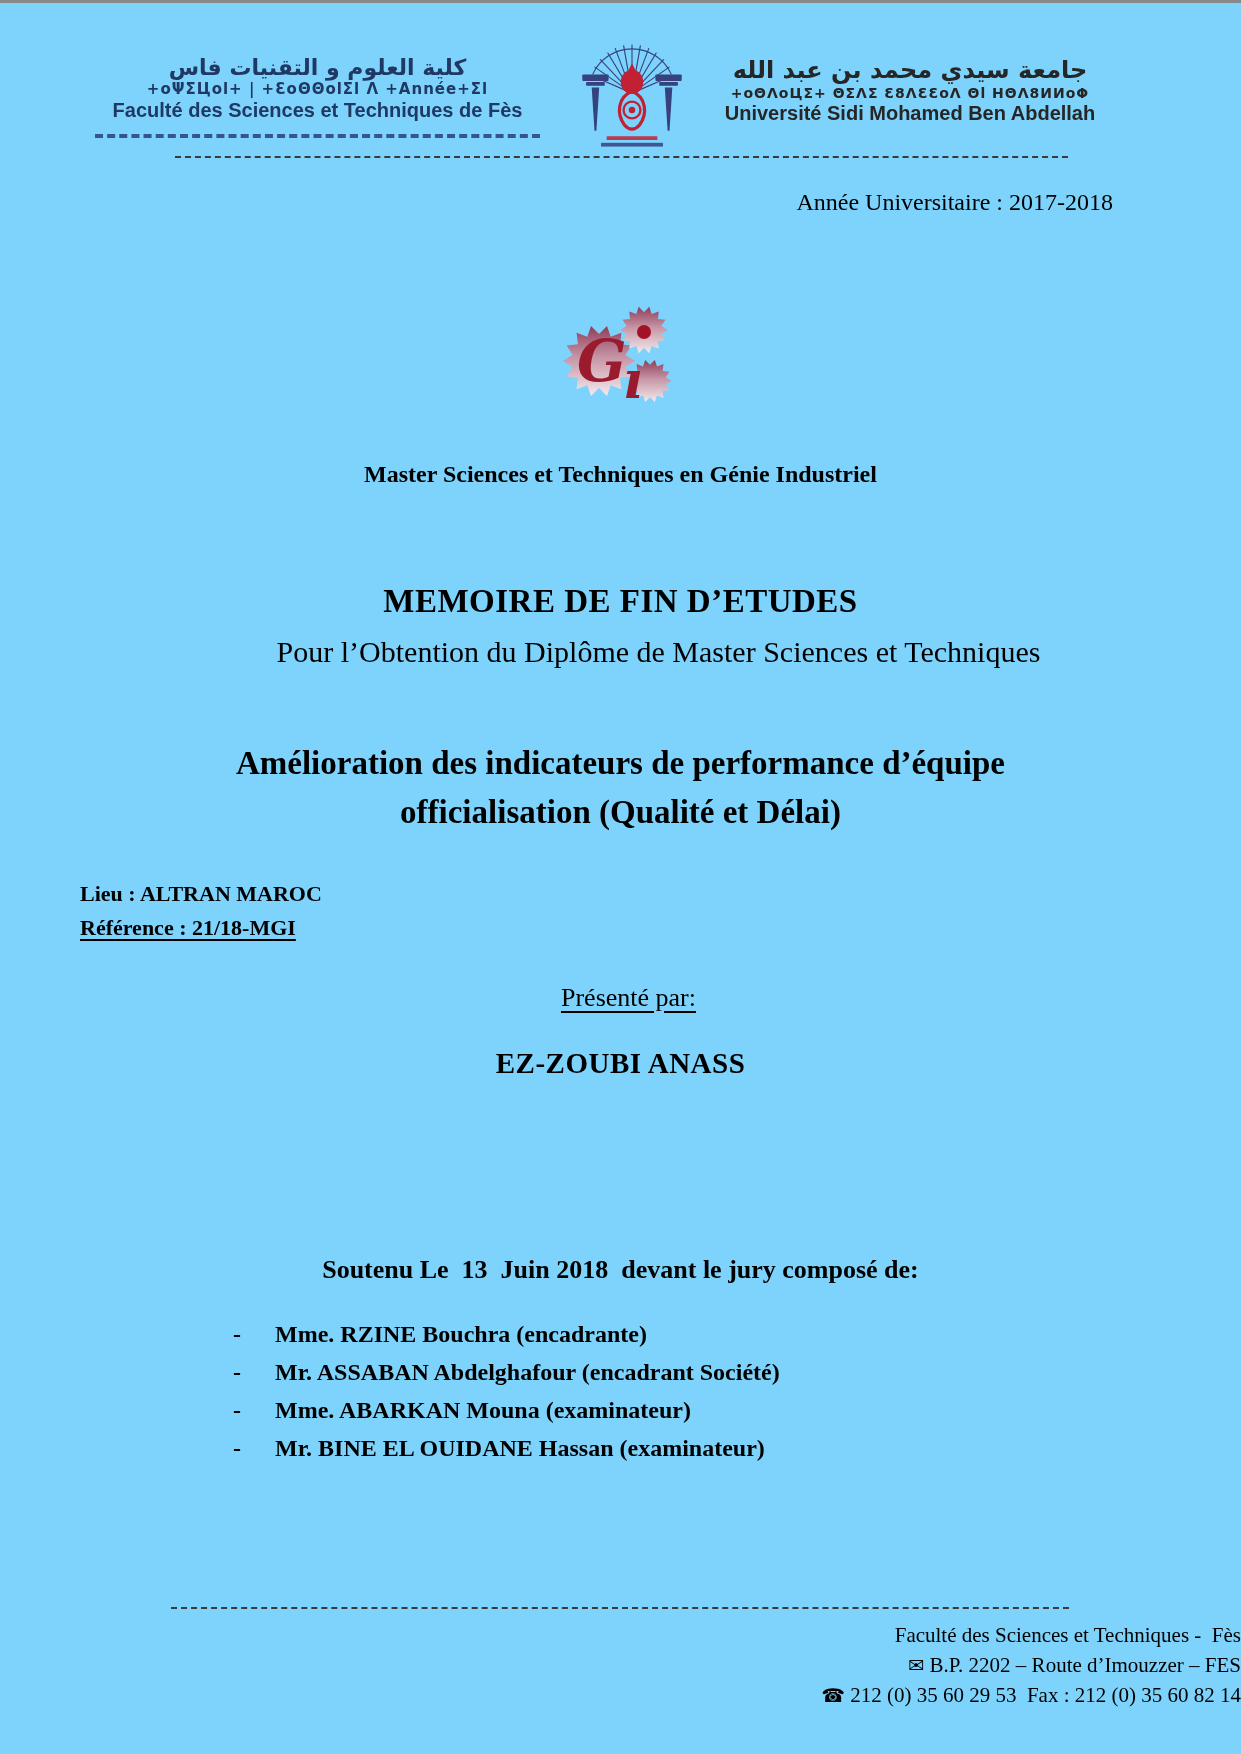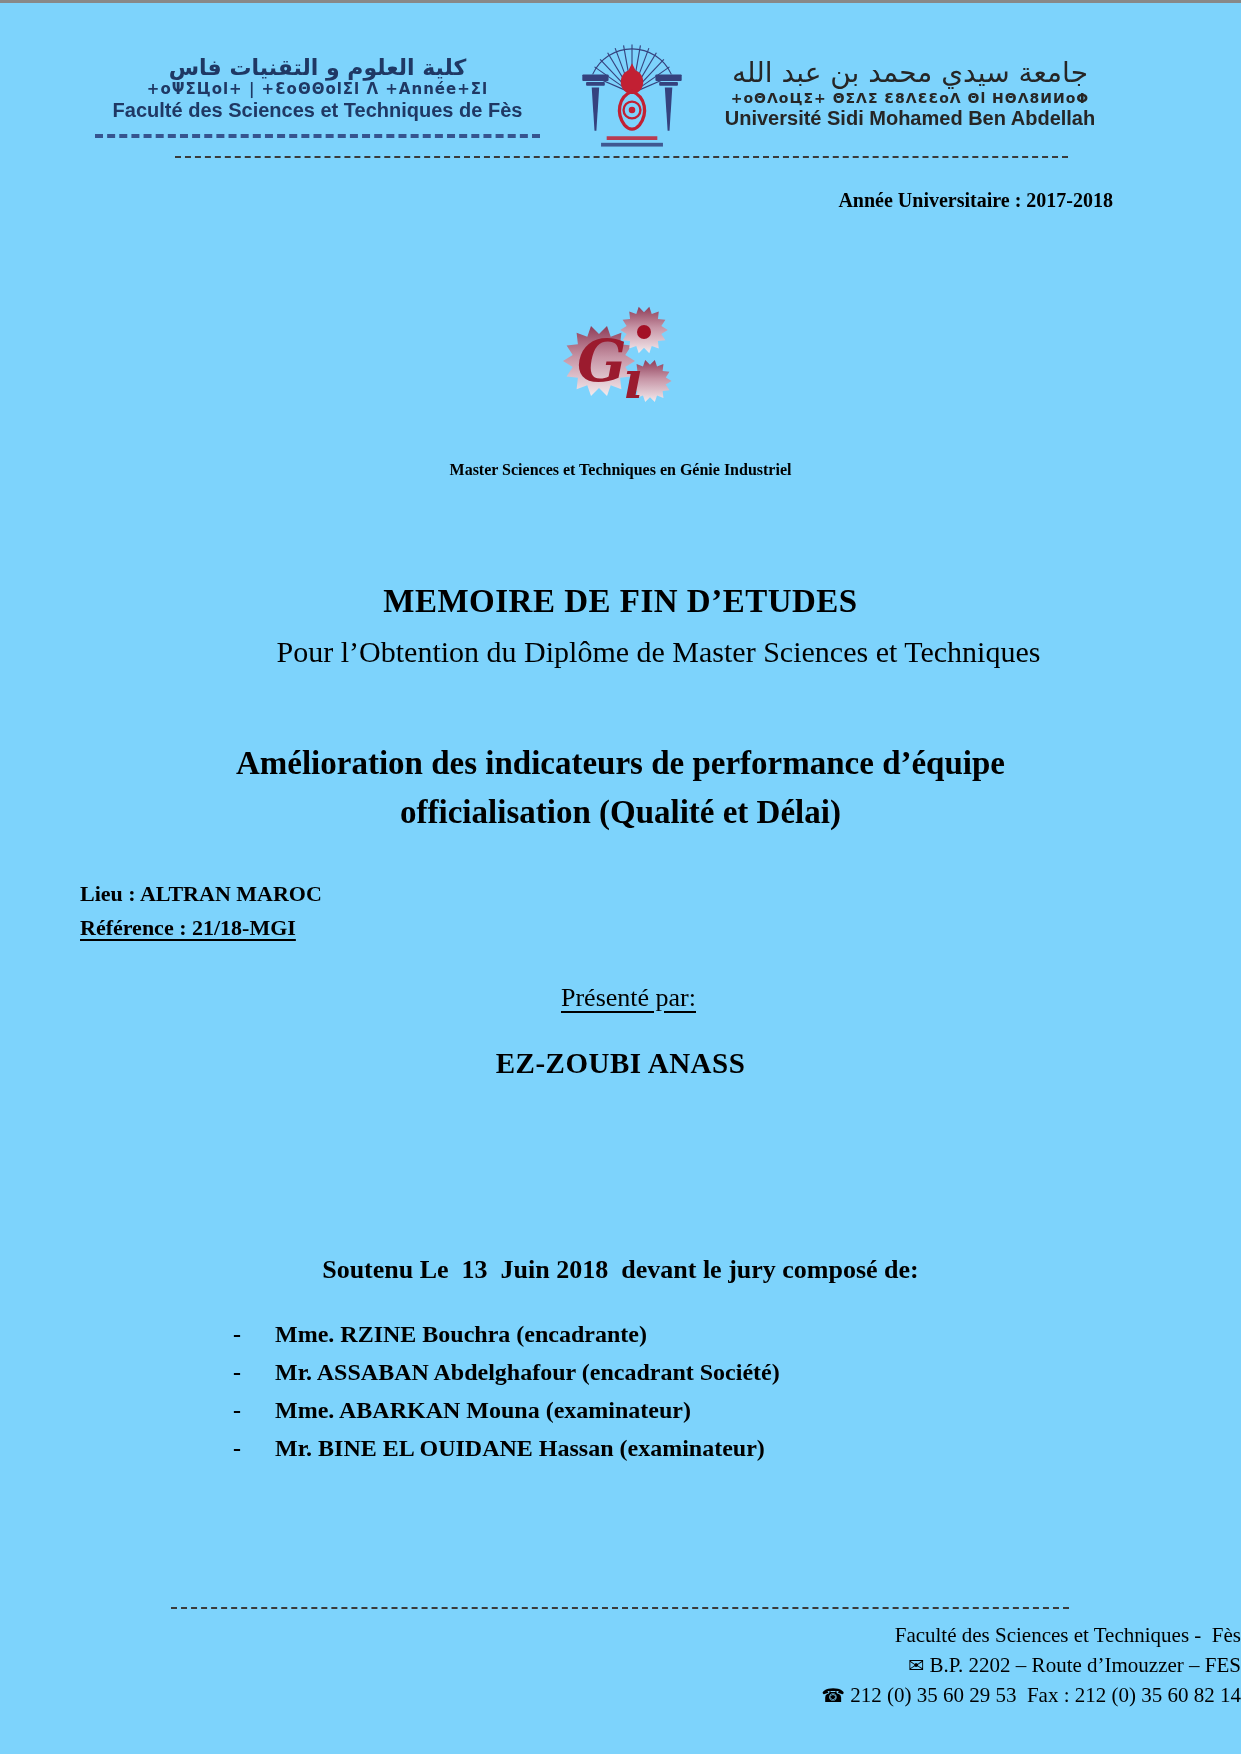--- a/index.html
+++ b/index.html
@@ -17,33 +17,33 @@
   .hdr-left .tif{font-size:15px;font-weight:bold;letter-spacing:1px;line-height:1.15;}
   .hdr-left .fr{font-size:20px;font-weight:bold;font-family:"Liberation Sans","DejaVu Sans",sans-serif;line-height:1.1;}
   .hdr-ornament{
     position:absolute;left:95px;top:131px;width:445px;height:0;
     border-top:4px dashed #2a3e7c;opacity:.85;
   }
   .hdr-right{
     position:absolute;left:690px;top:52px;width:440px;text-align:center;
     color:#262626;font-family:"DejaVu Sans","Liberation Sans",sans-serif;
   }
-  .hdr-right .ar{font-size:28px;font-weight:normal;line-height:1.25;}
+  .hdr-right .ar{font-size:24px;font-weight:bold;line-height:1.25;}
   .hdr-right .tif{font-size:14px;font-weight:bold;letter-spacing:1px;line-height:1.2;}
   .hdr-right .fr{font-size:20px;font-weight:bold;font-family:"Liberation Sans","DejaVu Sans",sans-serif;line-height:1.15;}
   .emblem{position:absolute;left:576px;top:32px;width:112px;height:120px;}
   .sep-top{position:absolute;left:175px;top:153px;width:893px;height:0;border-top:2px dashed #3a3a3a;}
   .sep-bottom{position:absolute;left:171px;top:1604px;width:898px;height:0;border-top:2px dashed #3a3a3a;}
   
   .annee{
-    position:absolute;right:128px;top:186px;font-size:20px;font-weight:bold;white-space:pre-wrap;
+    position:absolute;right:128px;top:186px;font-size:24px;font-weight:normal;white-space:pre-wrap;
   }
   .gi-logo{position:absolute;left:557px;top:300px;width:120px;height:100px;}
   .centered{position:absolute;left:0;width:100%;text-align:center;}
-  .program{top:458px;font-size:16px;font-weight:bold;}
+  .program{top:458px;font-size:24px;font-weight:bold;}
   .memoir-title{top:580px;font-size:33px;font-weight:bold;letter-spacing:.5px;}
   .memoir-subtitle{top:632px;font-size:30px;padding-left:38px;}
   .thesis-title{top:736px;font-size:33px;font-weight:bold;line-height:1.48;}
   .place-block{position:absolute;left:80px;top:874px;font-size:22px;font-weight:bold;line-height:1.55;}
   .reference{text-decoration:underline;text-decoration-thickness:2px;text-underline-offset:4px;}
   .presented-label{top:980px;font-size:26px;font-weight:normal;text-decoration:underline;text-decoration-thickness:2px;text-underline-offset:5px;padding-left:8px;}
   .author{top:1044px;font-size:29px;font-weight:bold;letter-spacing:.5px;}
   .defense-intro{top:1252px;font-size:26px;font-weight:bold;white-space:pre-wrap;}
   .jury{position:absolute;left:233px;top:1318px;font-size:24px;font-weight:bold;}
   .jury-row{display:flex;align-items:baseline;height:38px;}

